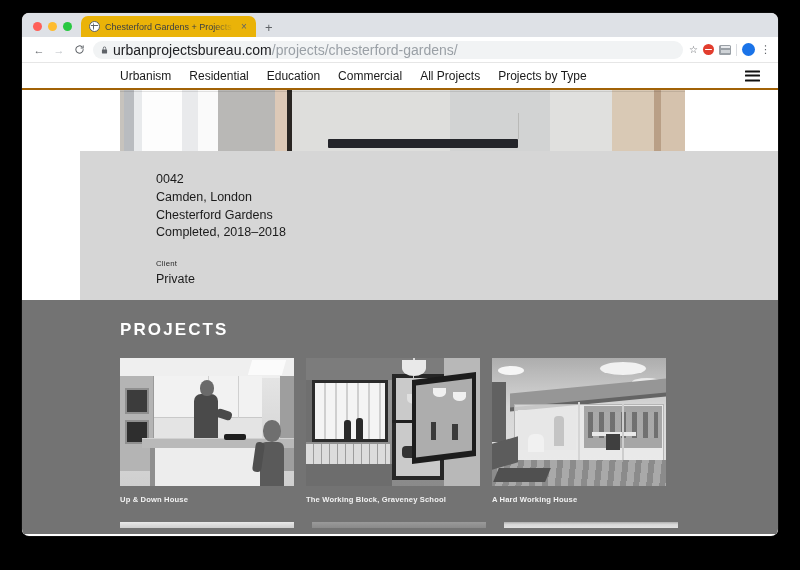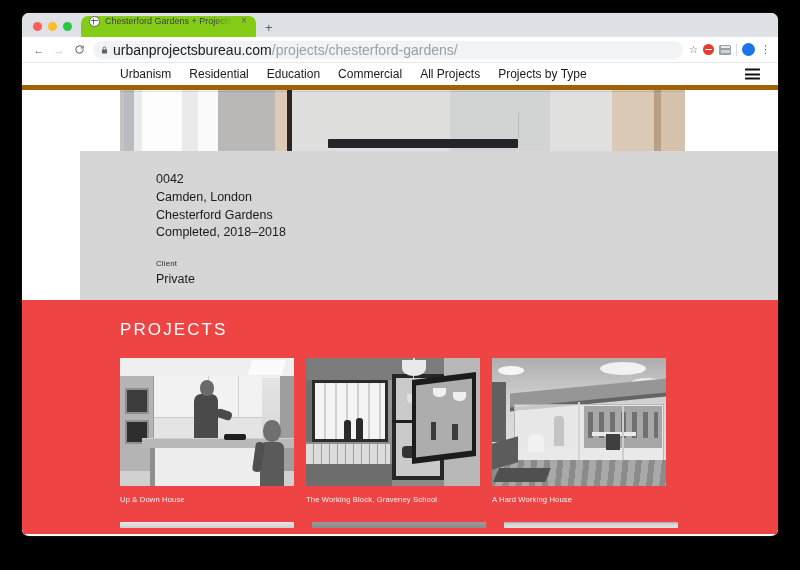--- a/index.html
+++ b/index.html
@@ -30,23 +30,23 @@
     background: #dee1e6;
     display: flex; align-items: flex-end;
   }
   .traffic { display: flex; gap: 6px; padding: 0 9px 6px 11px; }
   .dot { width: 9px; height: 9px; border-radius: 50%; }
   .dot.red { background: #ff5f57; }
   .dot.yellow { background: #febc2e; }
   .dot.green { background: #28c840; }
 
   .tab {
-    display: flex; align-items: flex-start; gap: 5px;
+    display: flex; align-items: center; gap: 5px;
     height: 21px;
-    background: #84cc16;
+    background: #eab308;
     border-radius: 7px 7px 0 0;
     padding: 0 6px 0 8px;
     min-width: 175px; max-width: 175px;
     position: relative;
   }
   .tab-favicon {
     width: 11px; height: 11px; border-radius: 50%;
     background: #fff;
     border: 1.2px solid #5f6368;
     position: relative; flex: 0 0 auto;
@@ -135,21 +135,21 @@
   .kebab { color:#5f6368; font-size: 11px; line-height:1; letter-spacing:0; width:9px; text-align:center;}
 
   
   .viewport { position: relative; height: 471px; background: #fff; overflow: hidden; }
 
   
   .sitenav {
     position: absolute; left:0; top:0; right:0;
     height: 27px; background: #fff; z-index: 5;
     display: flex; align-items: center;
-    border-bottom: 5px solid #a16207;
+    border-bottom: 2px solid #a16207;
   }
   .nav-items { display: flex; align-items: center; gap: 18px; margin-left: 98px; }
   .nav-item { font-size: 12px; color: #1a1a1a; white-space: nowrap; }
   .hamburger {
     position: absolute; right: 18px; top: 50%; transform: translateY(-50%);
     width: 15px; display:flex; flex-direction:column; gap:2.6px;
   }
   .hamburger span { display:block; height:2px; background:#111; border-radius:0.5px; }
 
   
@@ -196,21 +196,22 @@
   }
   .info-inner { padding: 20px 0 0 76px; }
   .proj-line { font-size: 12.5px; color: #1b1b1b; line-height: 1.42; }
   .meta-label { font-size: 7.8px; color: #2a2a2a; margin-top: 17px; letter-spacing: 0.2px; }
   .meta-value { font-size: 12.5px; color: #1b1b1b; margin-top: 3px; line-height: 1.42; }
   .team-line { font-size: 12.5px; color: #1b1b1b; line-height: 1.45; }
 
   
   .projects {
     position: absolute; left: 0; top: 237px; right: 0; bottom: 0;
-    background: #ef4444;
+    background: #737373;
+    font-weight: bold;
   }
   .projects-title {
     position: absolute; left: 98px; top: 20px;
     font-size: 17px; color: #fff; letter-spacing: 2.1px;
   }
   .grid {
     position: absolute; left: 98px; top: 58px;
     display: flex; gap: 18px;
   }
   .card { width: 168px; }

